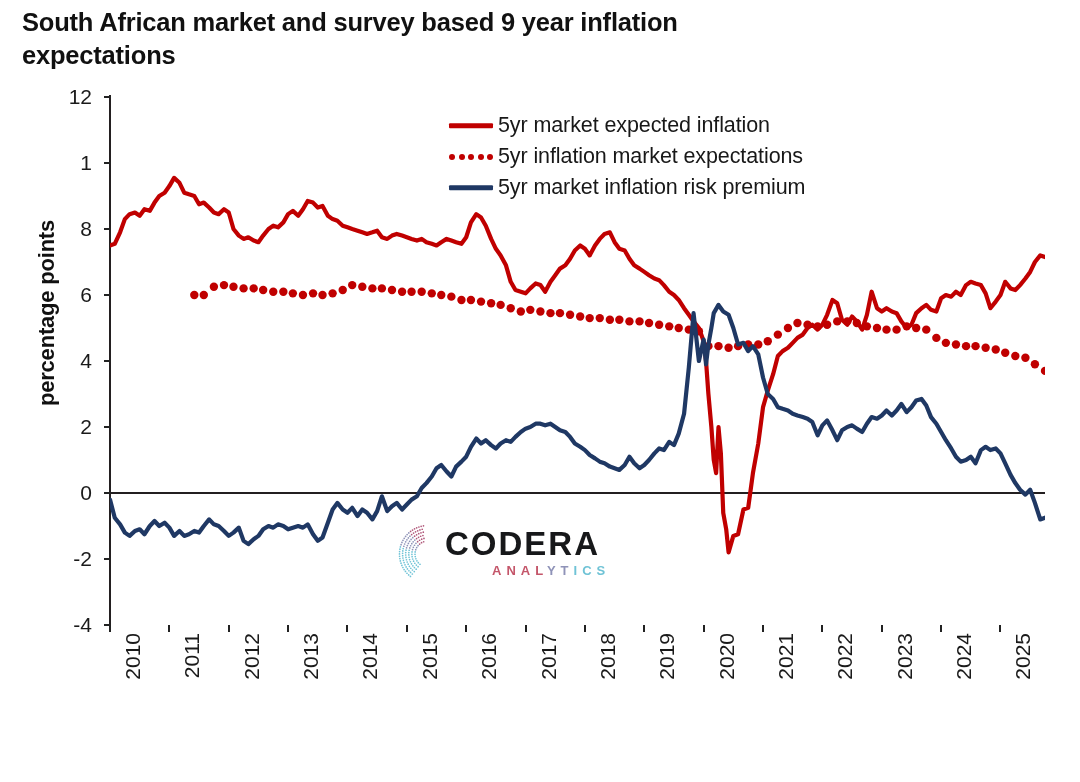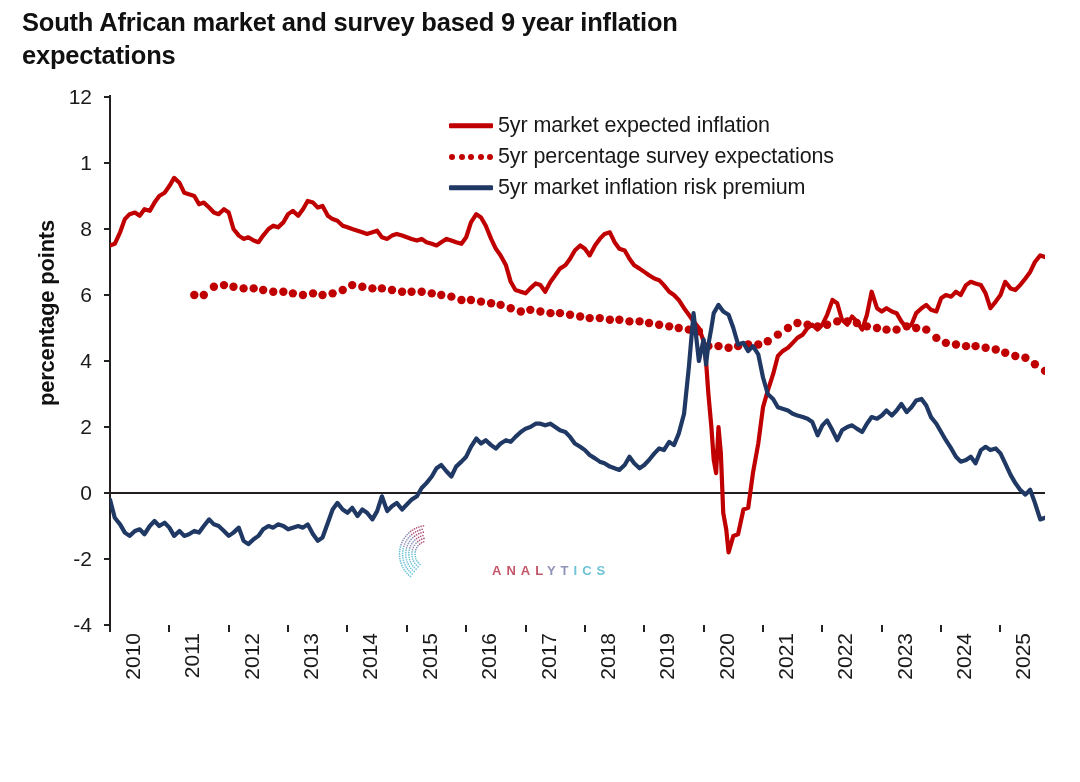--- a/index.html
+++ b/index.html
@@ -104,21 +104,21 @@
     <div class="legend-row">
       <span class="legend-key">
         <span class="dots">
           <i style="background:#C00000"></i>
             <i style="background:#C00000"></i>
             <i style="background:#C00000"></i>
           <i style="background:#C00000"></i>
             <i style="background:#C00000"></i>
         </span>
       </span>
-      <span class="legend-label">5yr percentage survey expectations</span>
+      <span class="legend-label">5yr inflation market expectations</span>
     </div>
     <div class="legend-row">
       <span class="legend-key">
         <span class="solid" style="background:#1F3864"></span>
       </span>
       <span class="legend-label">5yr market inflation risk premium</span>
     </div>
   </div>
 
   <div class="ylabel">percentage points</div>
@@ -397,16 +397,17 @@
           <circle cx="20.79" cy="13.94" r="0.85" fill="#8f93b8"></circle>
           <circle cx="22.60" cy="12.43" r="0.85" fill="#b0587a"></circle>
           <circle cx="24.53" cy="11.07" r="0.85" fill="#b0587a"></circle>
           <circle cx="26.56" cy="9.87" r="0.85" fill="#b0587a"></circle>
           <circle cx="28.68" cy="8.84" r="0.85" fill="#b0587a"></circle>
           <circle cx="30.89" cy="8.00" r="0.85" fill="#b0587a"></circle>
           <circle cx="33.15" cy="7.34" r="0.85" fill="#b0587a"></circle>
           <circle cx="35.46" cy="6.86" r="0.85" fill="#b0587a"></circle>
         </g>
     </svg>
+    <div class="logo-word">CODERA</div>
     <div class="logo-sub"><span>A</span><span>N</span><span>A</span><span>L</span><span>Y</span><span>T</span><span>I</span><span>C</span><span>S</span></div>
   </div>
 
 </div>
 
 </body></html>

